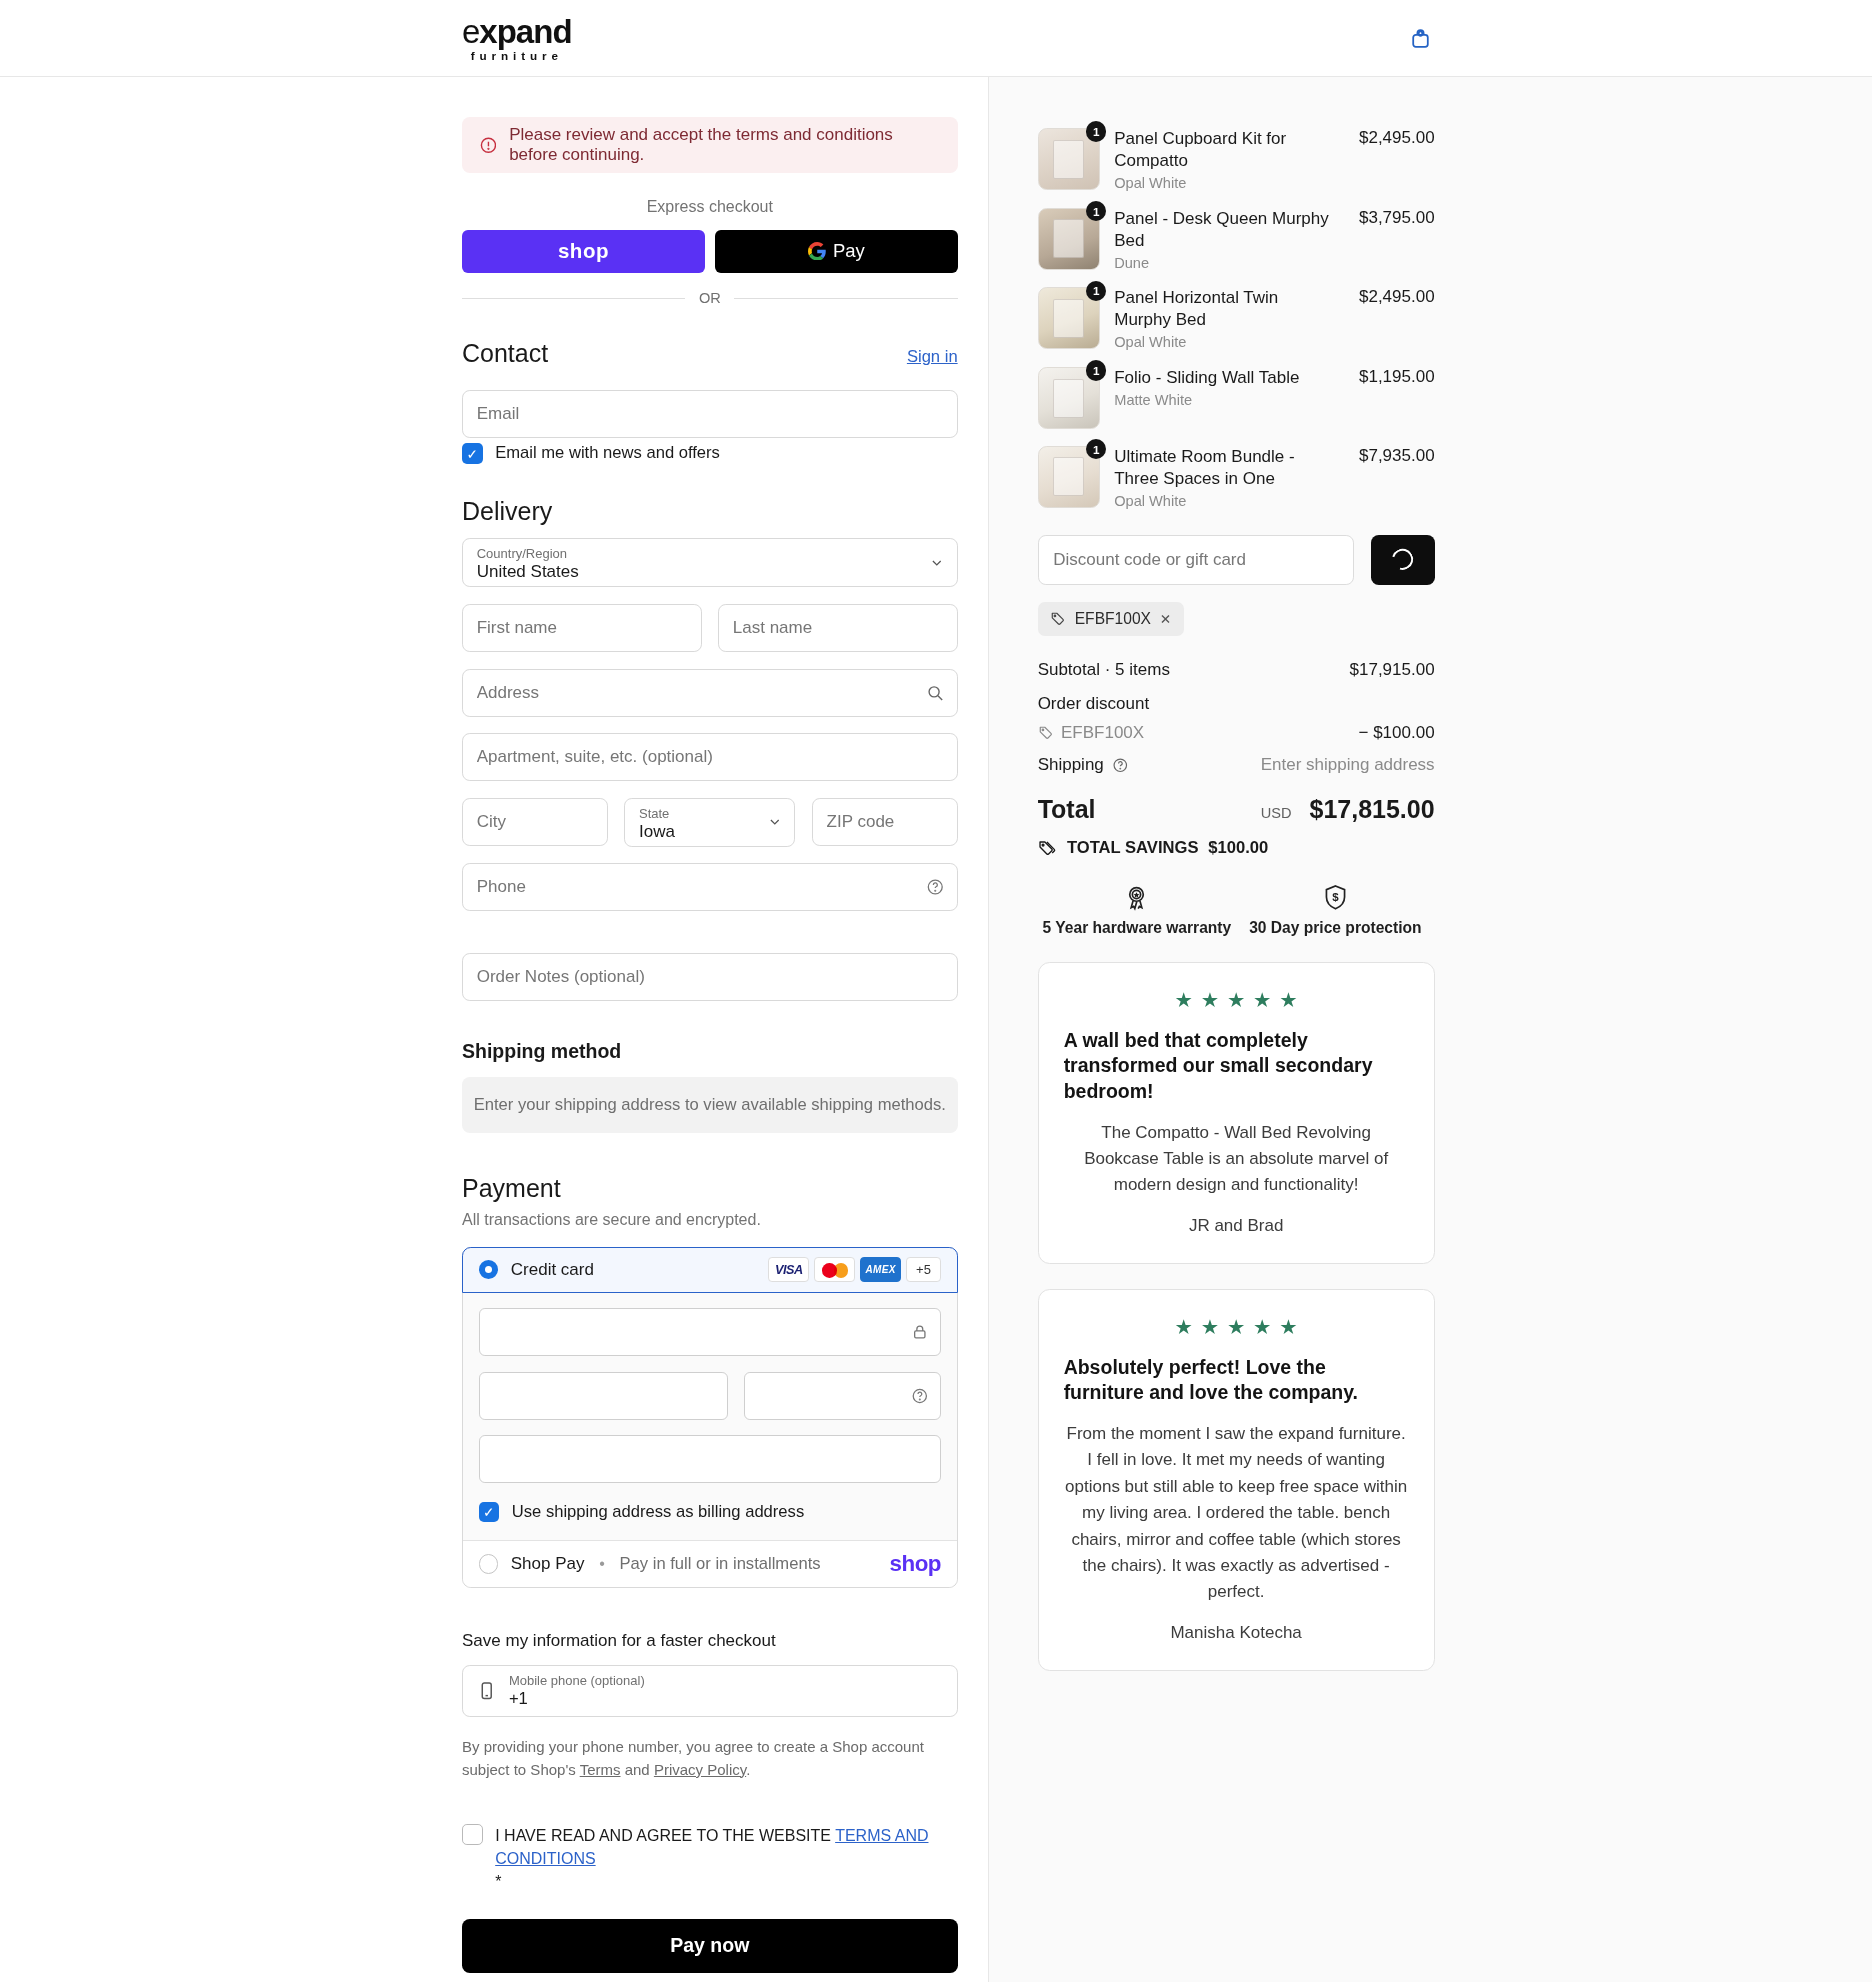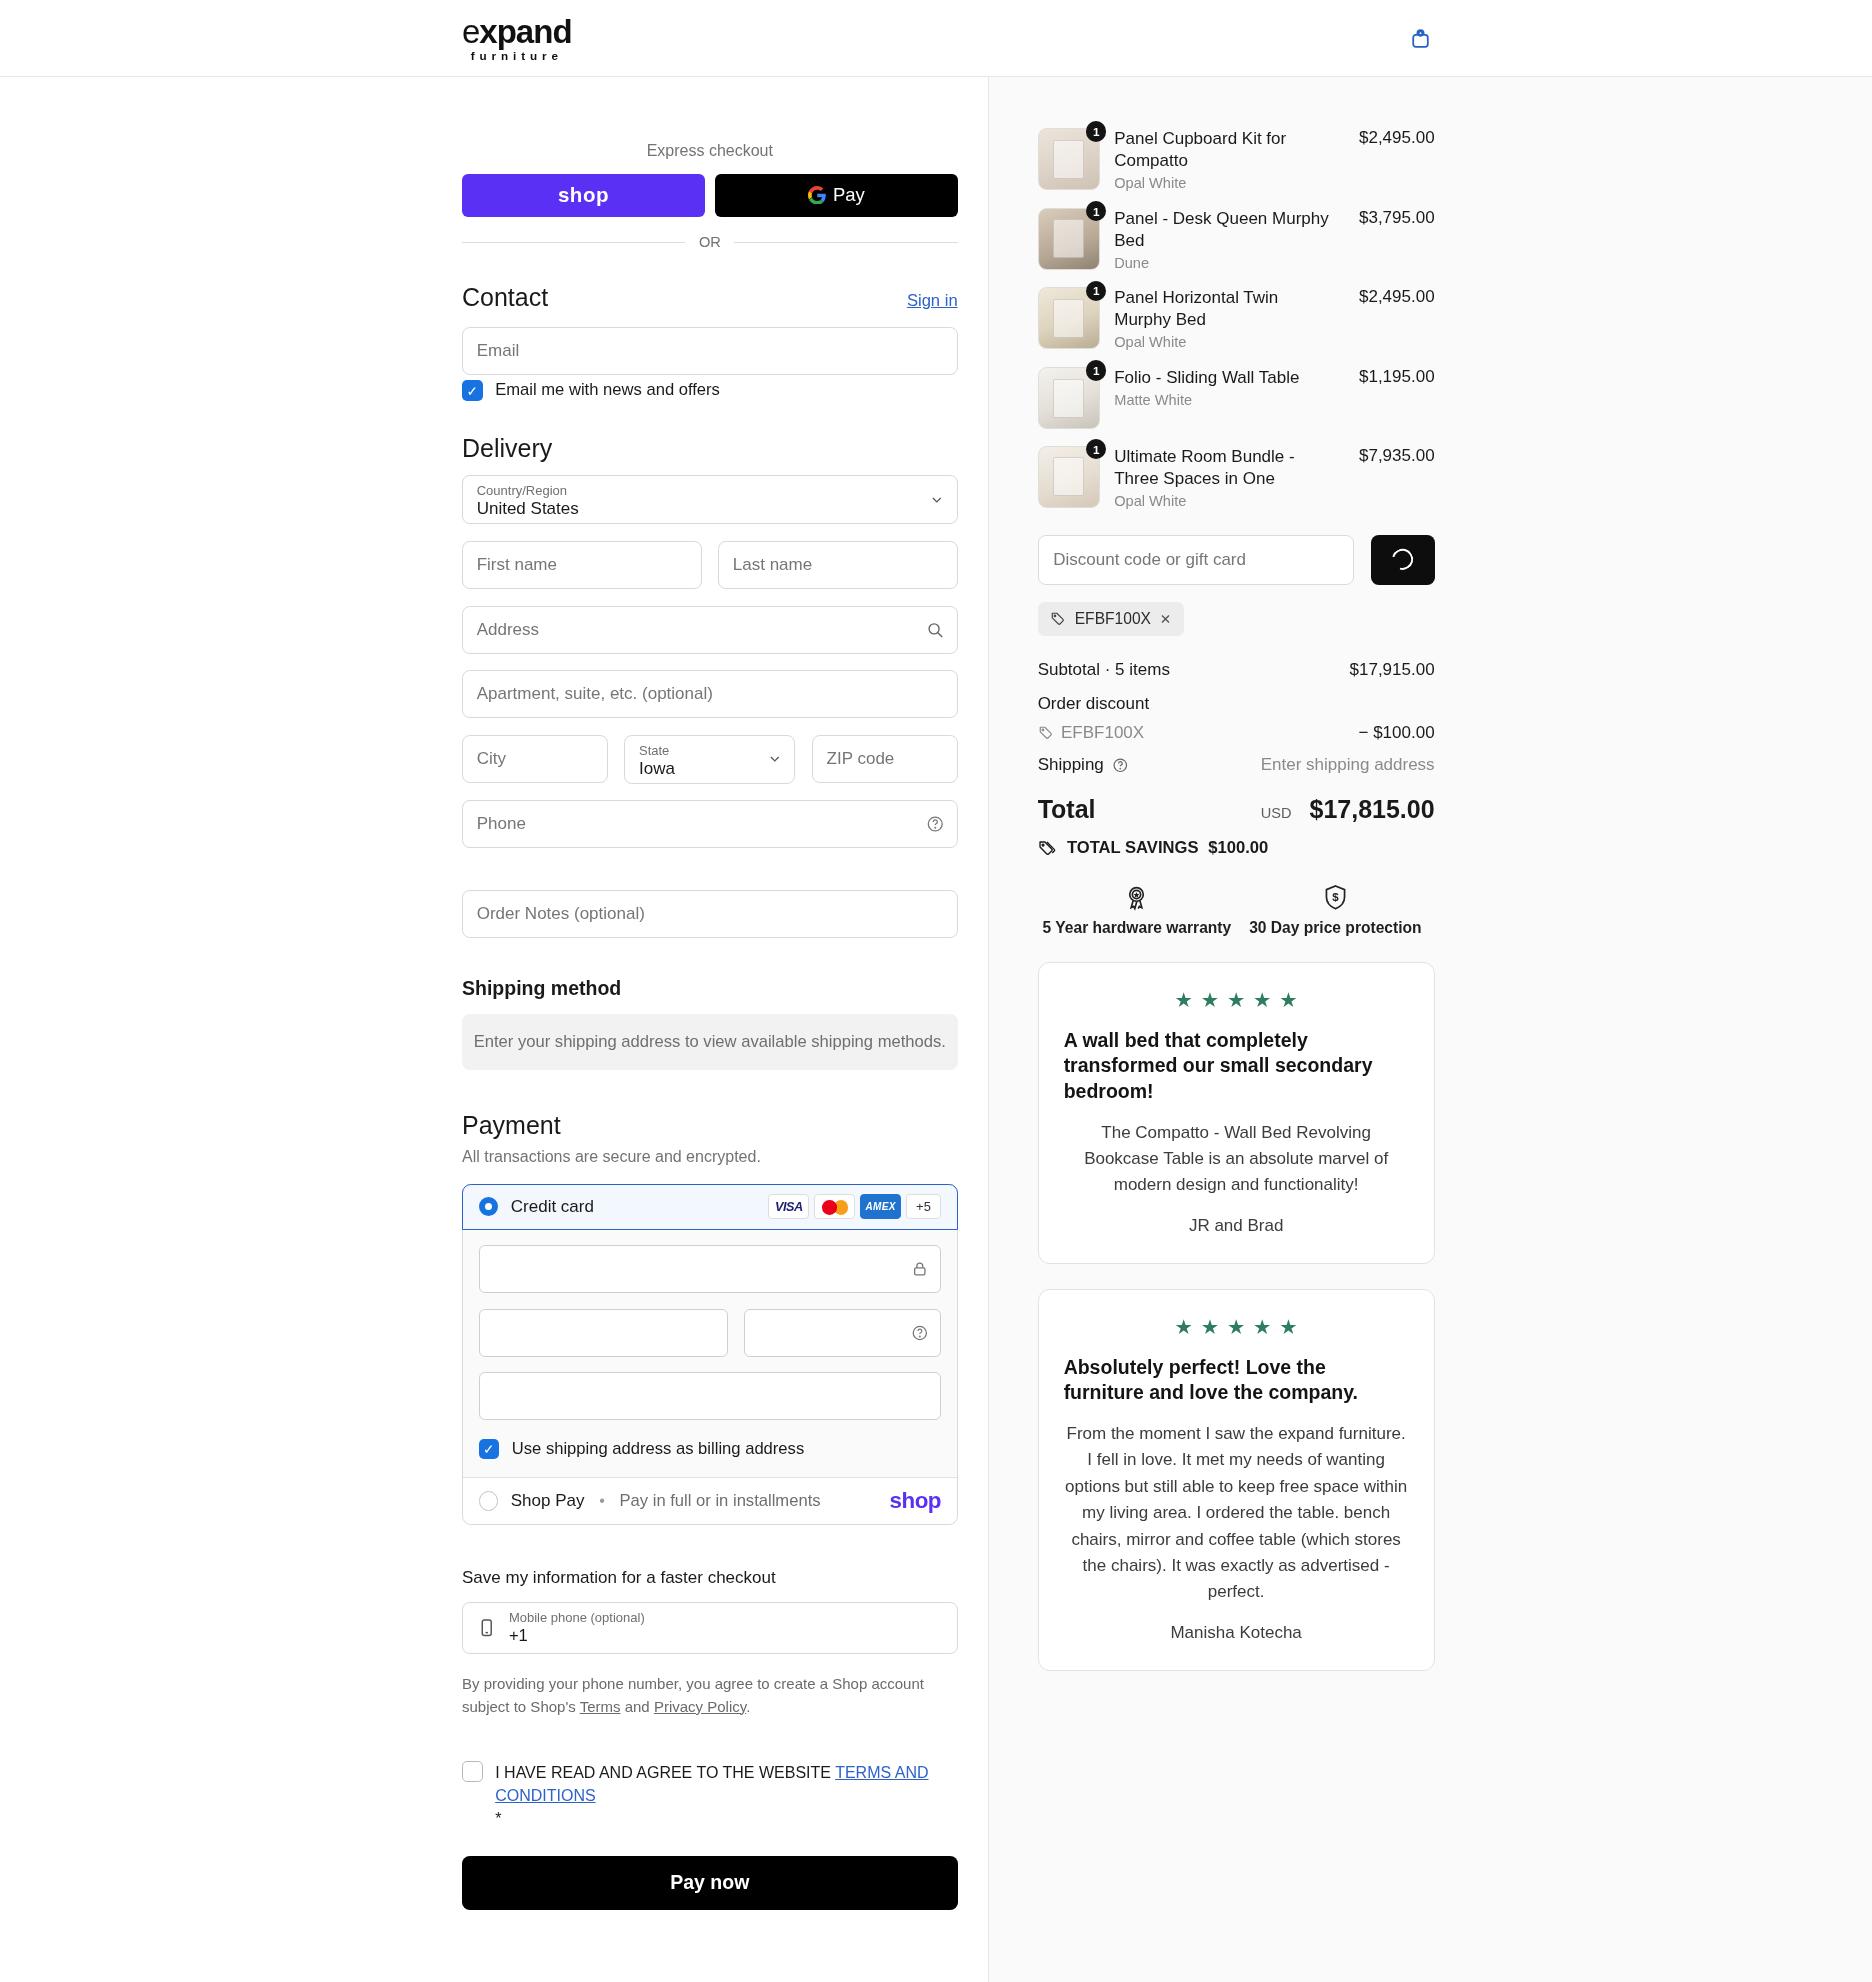--- a/index.html
+++ b/index.html
@@ -178,20 +178,28 @@
       <path d="M9 8.5 V7 a3 3 0 0 1 6 0 v1.5"></path>
       <ellipse cx="12" cy="7.3" rx="1.7" ry="2.2"></ellipse>
     </svg>
   </div>
 </header>
 
 <div class="cols">
 
 <main class="lcol">
 
+  <div class="alert">
+    <svg width="20.5" height="20.5" viewBox="0 0 24 24" fill="none" stroke="#c62f3f" stroke-width="2">
+      <circle cx="12" cy="12" r="10"></circle>
+          <line x1="12" y1="7" x2="12" y2="13.5"></line>
+          <circle cx="12" cy="17" r="0.6" fill="#c62f3f"></circle>
+    </svg>
+    <span>Please review and accept the terms and conditions before continuing.</span>
+  </div>
 
   <div class="express-label">Express checkout</div>
   <div class="express-btns">
     <button class="xbtn shop-btn">
           <span>shop</span>
         </button>
     <button class="xbtn gpay-btn">
       <svg width="18.5" height="18.5" viewBox="0 0 48 48">
         <path fill="#EA4335" d="M24 9.5c3.5 0 6.6 1.2 9.1 3.6l6.8-6.8C35.7 2.4 30.2 0 24 0 14.6 0 6.5 5.4 2.6 13.2l7.9 6.2C12.4 13.4 17.7 9.5 24 9.5z"></path>
         <path fill="#4285F4" d="M46.1 24.5c0-1.6-.1-3.1-.4-4.5H24v9h12.4c-.5 2.9-2.2 5.4-4.7 7l7.6 5.9c4.4-4.1 6.8-10.1 6.8-17.4z"></path>
@@ -203,21 +211,21 @@
   </div>
   <div class="or">
         <span>OR</span>
       </div>
 
   
   <div class="sec-head">
     <h2>Contact</h2>
     <a class="signin">Sign in</a>
   </div>
-  <div class="frow" style="margin-top:15px">
+  <div class="frow" style="margin-top:22px">
     <input class="tin" placeholder="Email" style="">
   </div>
   <div class="ckrow">
     <span class="ckb on"></span>
     <span>Email me with news and offers</span>
   </div>
 
   
   <div class="sec-head">
     <h2>Delivery</h2>

